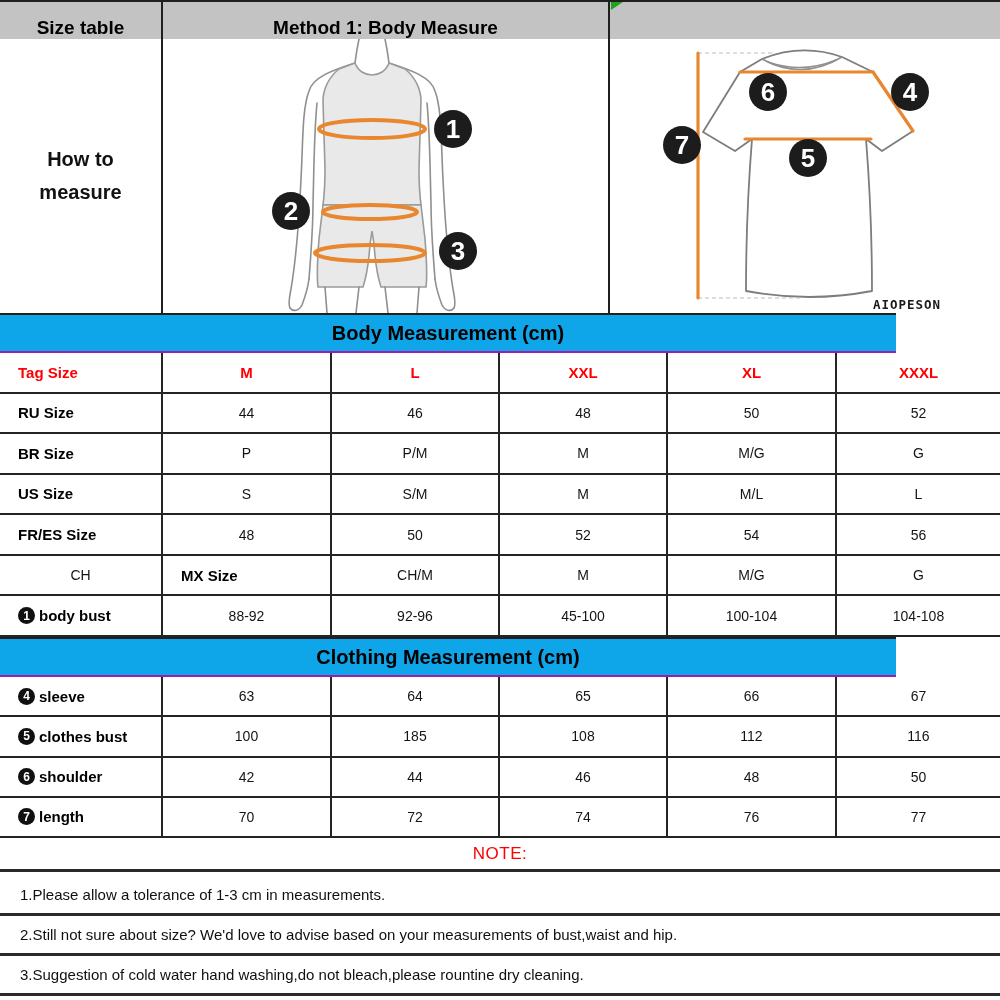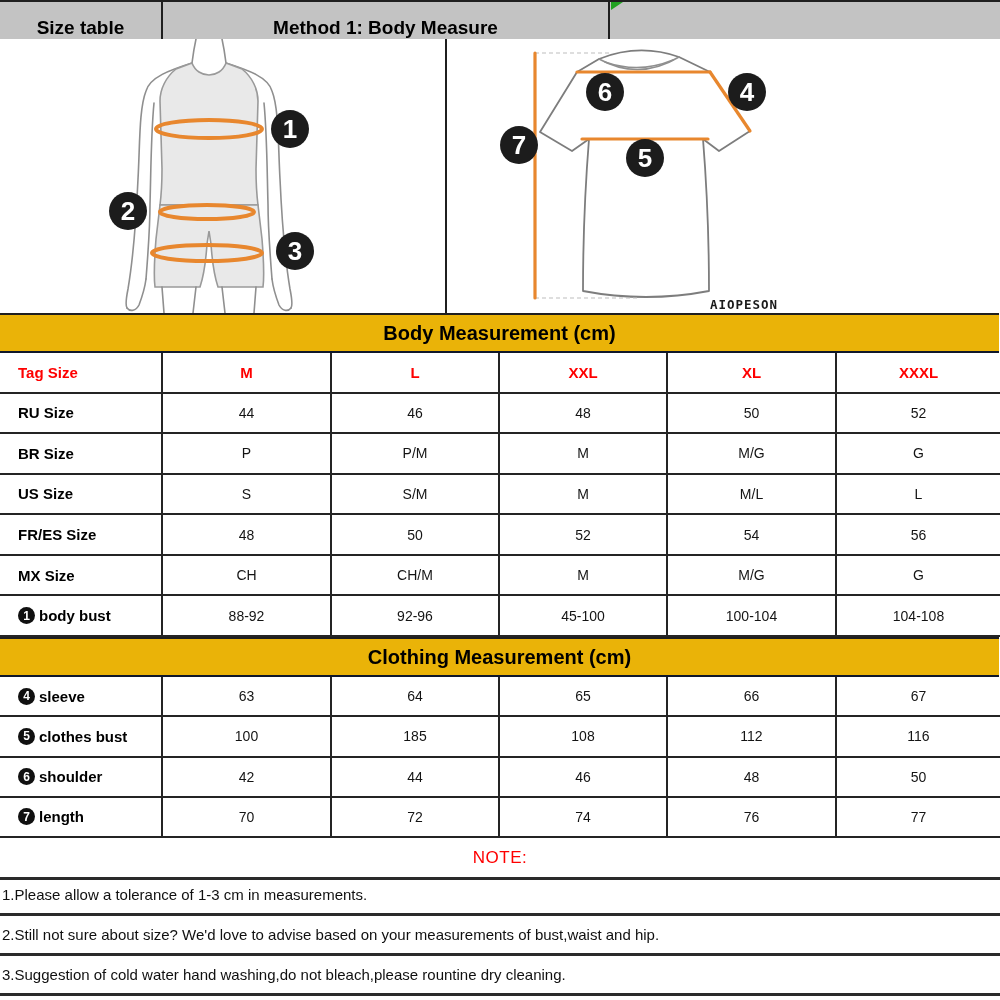--- a/index.html
+++ b/index.html
@@ -20,48 +20,48 @@
 
   
   #illus-row{position:absolute;left:0;top:39px;width:1000px;height:274px;display:flex;}
   .icell{box-sizing:border-box;height:274px;position:relative;background:#fff;}
   .icell.c1{width:163px;border-right:2px solid #1f1f1f;display:flex;align-items:center;justify-content:center;}
   .icell.c2{width:447px;border-right:2px solid #1f1f1f;}
   .icell.c3{flex:1;}
   #how-to{font-weight:bold;font-size:20px;line-height:33px;text-align:center;width:110px;}
 
   
-  .band{position:absolute;left:0;width:999px;height:40px;box-sizing:border-box;
-    background:#eab308;border-top:2px solid #1f1f1f;border-bottom:2px solid #0f172a;
+  .band{position:absolute;left:0;width:896px;height:40px;box-sizing:border-box;
+    background:#0ea5e9;border-top:2px solid #1f1f1f;border-bottom:2px solid #a21caf;
     display:flex;align-items:center;justify-content:center;
     font-weight:bold;font-size:20px;color:#000;}
   #band-body{top:313px;}
   #band-clothing{top:637px;}
 
   
   .mtable{position:absolute;left:0;width:1000px;display:grid;}
   #body-table{top:353px;height:284px;grid-template-rows:repeat(7,1fr);}
   #clothing-table{top:677px;height:161px;grid-template-rows:repeat(4,1fr);}
   .tr{display:grid;grid-template-columns:163px 169px 168px 168px 169px 1fr;}
   .td{box-sizing:border-box;border-bottom:2px solid #242424;border-right:2px solid #242424;
     display:flex;align-items:center;justify-content:center;font-size:14px;color:#141414;}
   .td:last-child{border-right:none;}
   .td.label{justify-content:flex-start;padding-left:18px;font-weight:bold;font-size:15px;color:#000;}
   .tr.tag-row .td{color:#fe0000;font-weight:bold;font-size:15px;}
   .marker{display:inline-flex;align-items:center;justify-content:center;flex:none;
     width:17px;height:17px;border-radius:50%;background:#101010;color:#fff;
     font-size:12px;font-weight:bold;margin-right:4px;}
 
   
-  #note-row{position:absolute;left:0;top:838px;width:1000px;height:42px;box-sizing:border-box;
+  #note-row{position:absolute;left:0;top:838px;width:1000px;height:34px;box-sizing:border-box;
     border-bottom:3px solid #2a2a2a;display:flex;align-items:center;justify-content:center;
     font-size:17px;color:#fe0000;letter-spacing:.5px;}
   #notes{position:absolute;left:0;top:876px;width:1000px;}
   .note-line{box-sizing:border-box;height:40px;border-bottom:3px solid #2a2a2a;
-    display:flex;align-items:center;padding-left:2px;font-size:15px;color:#101010;}
+    display:flex;align-items:center;padding-left:20px;font-size:15px;color:#101010;}
 
   svg{display:block;}
   .outline{fill:none;stroke:#8f8f8f;stroke-width:1.6;stroke-linecap:round;}
   .garment{fill:#e9e9e9;stroke:#9a9a9a;stroke-width:1.6;}
   .shirt{fill:#fff;stroke:#7d7d7d;stroke-width:1.8;stroke-linejoin:round;}
   .tape{fill:none;stroke:#e8872e;stroke-width:4;}
   .oline{stroke:#e8872e;stroke-width:3.2;stroke-linecap:round;}
   .dash{stroke:#bdbdbd;stroke-width:1.2;stroke-dasharray:4 3;}
   .mk{fill:#1c1c1c;}
   .mk-num{fill:#fff;font-family:"Liberation Sans",sans-serif;font-weight:bold;font-size:26px;text-anchor:middle;}
@@ -72,20 +72,23 @@
 
 <div id="page">
 
   <div id="header-row">
     <div class="hcell c1">Size table</div>
     <div class="hcell c2">Method 1: Body  Measure</div>
   </div>
   <div id="green-corner"></div>
 
   <div id="illus-row">
+    <div class="icell c1">
+      <div id="how-to">How to measure</div>
+    </div>
 
     <div class="icell c2">
       <svg width="445" height="274" viewBox="0 0 445 274">
 
         <path class="outline" d="M196,0 C194,9 193,16 192,24"></path>
         <path class="outline" d="M222,0 C224,9 225,16 226,24"></path>
 
         <path class="outline" d="M192,24 C170,31 150,38 146,52 C139,70 140,105 138,140 C136,185 133,220 128,250 C126,260 125,266 127,269"></path>
         <path class="outline" d="M127,269 C130,273 136,272 139,266 C142,258 145,248 146,240"></path>
         <path class="outline" d="M146,240 C148,215 150,190 150,165 C151,130 151,95 154,64"></path>
@@ -191,22 +194,22 @@
     </div>
     <div class="tr">
       <div class="td label">FR/ES Size</div>
       <div class="td">48</div>
       <div class="td">50</div>
       <div class="td">52</div>
       <div class="td">54</div>
       <div class="td">56</div>
     </div>
     <div class="tr">
+      <div class="td">CH</div>
       <div class="td label">MX Size</div>
-      <div class="td">CH</div>
       <div class="td">CH/M</div>
       <div class="td">M</div>
       <div class="td">M/G</div>
       <div class="td">G</div>
     </div>
     <div class="tr">
       <div class="td label">
         <span class="marker">1</span>
         <span>body bust</span>
       </div>

